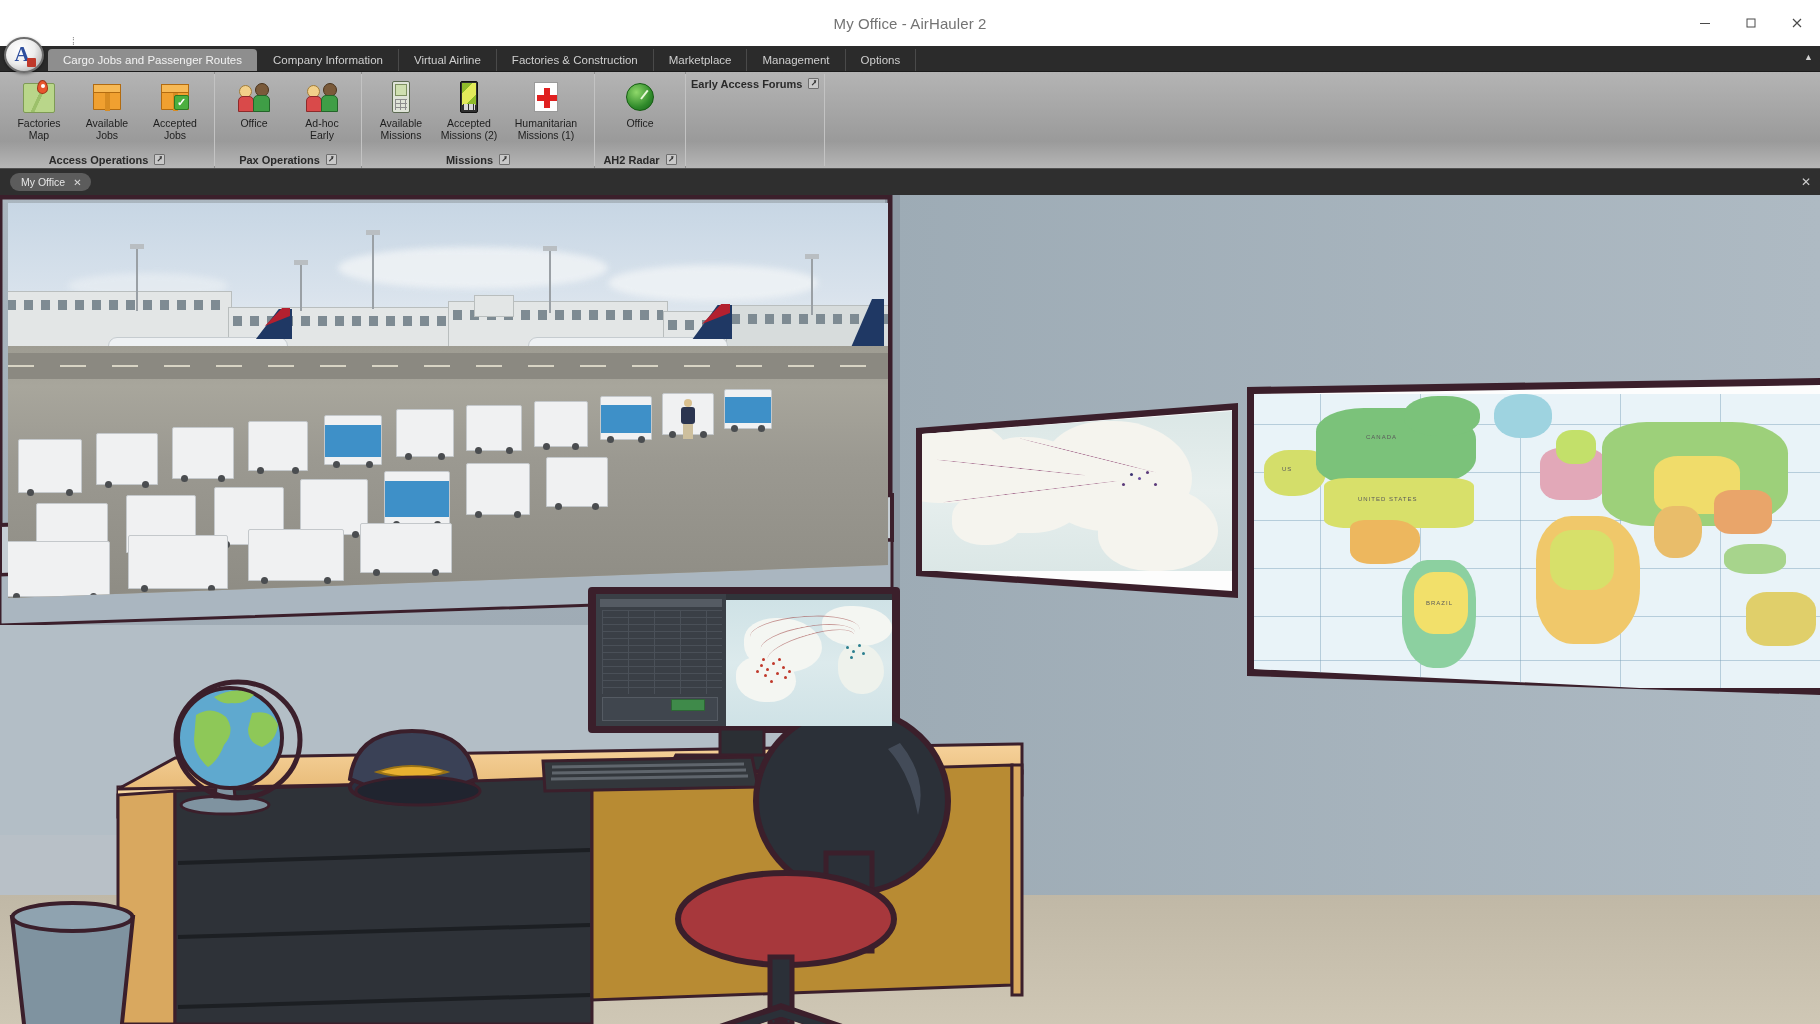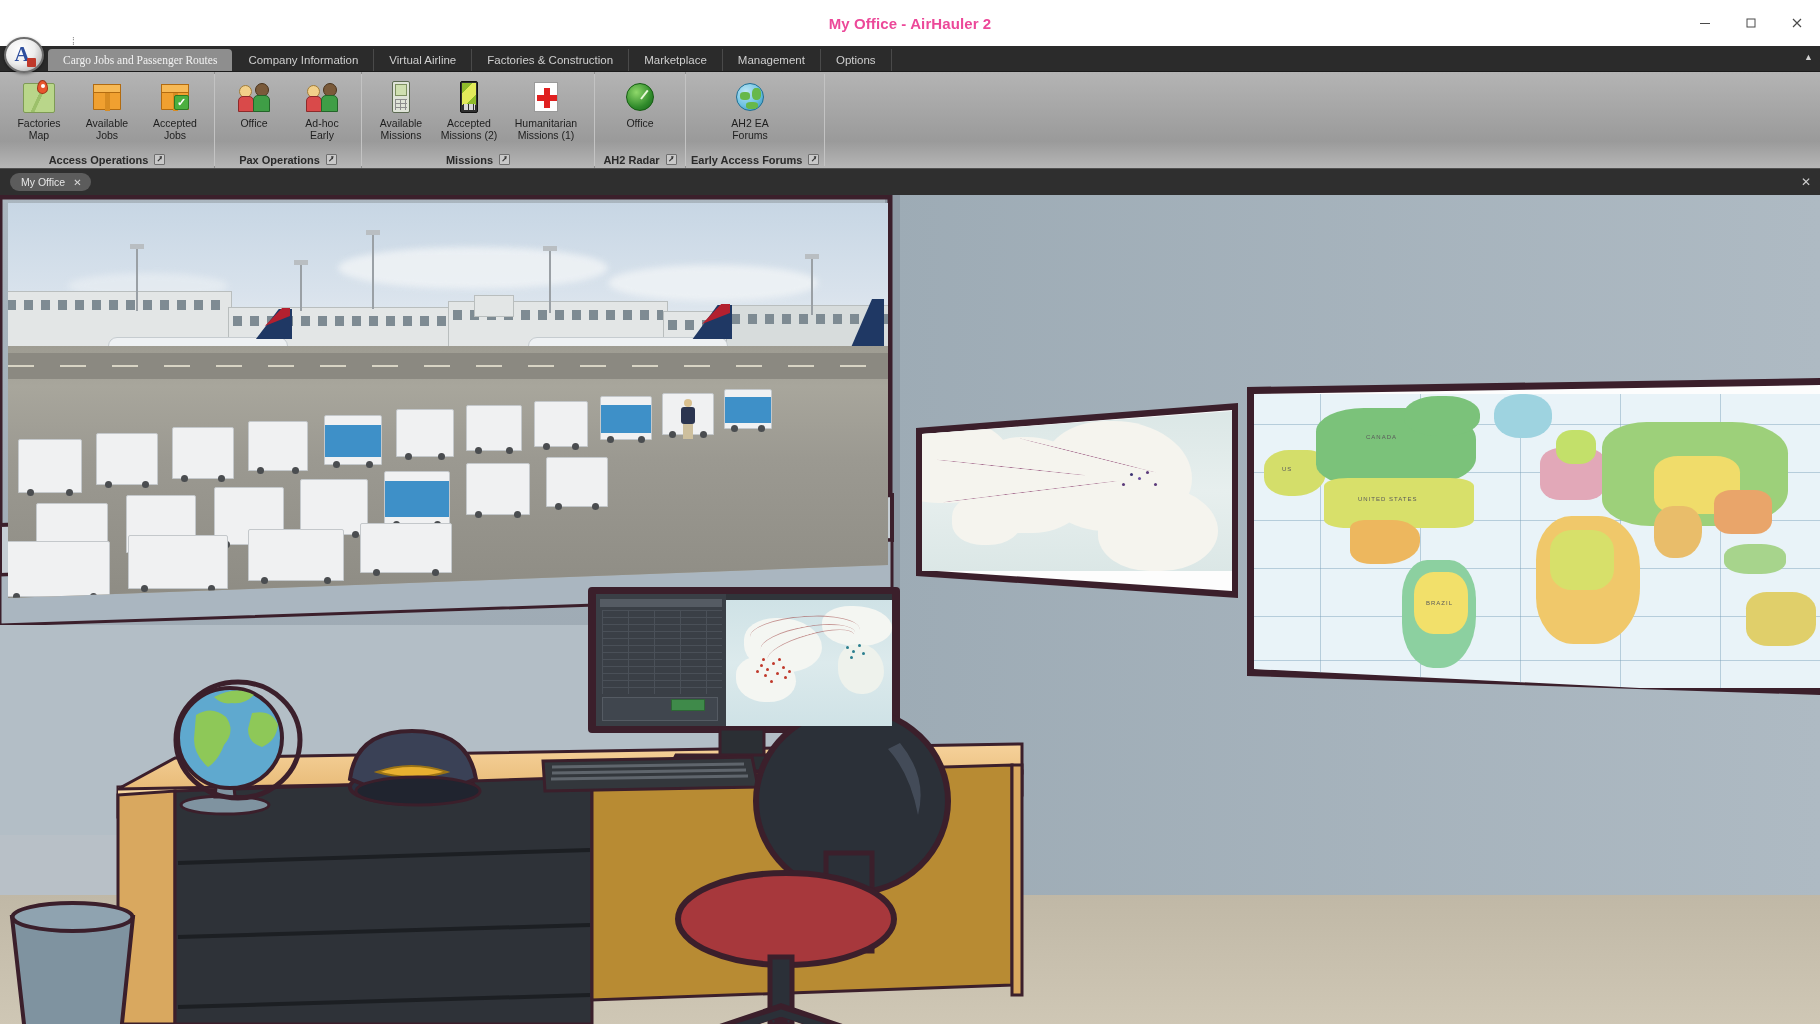--- a/index.html
+++ b/index.html
@@ -12,21 +12,21 @@
 
   
   .titlebar {
     position: absolute; left: 0; top: 0; width: 1820px; height: 46px;
     background: #ffffff;
     display: flex; align-items: center;
   }
   .title-text {
     position: absolute; left: 0; top: 0; width: 1820px; height: 46px;
     display: flex; align-items: center; justify-content: center;
-    font-size: 15px; color: #ec4899; letter-spacing: .1px; font-weight: bold;
+    font-size: 15px; color: #737373; letter-spacing: .1px;
   }
   .qat {
     position: absolute; left: 72px; top: 36px;
     font-size: 10px; color: #8c8c8c;
   }
   .wincontrols {
     position: absolute; right: 0; top: 0; height: 46px;
     display: flex; align-items: center;
   }
   .wc {
@@ -67,21 +67,20 @@
     height: 22px; padding: 0 15px;
     display: flex; align-items: center; justify-content: center;
     font-size: 11.5px; color: #cfcfcf;
     border-right: 1px solid #4a4a4a;
     white-space: nowrap; cursor: default;
   }
   .rtab.active {
     background: #8e8e8e; color: #f2f2f2;
     border-radius: 4px 4px 0 0; border-right: none;
     margin-right: 1px;
-    font-family: Liberation Serif, serif;
   }
   .collapse-arrow {
     position: absolute; right: 7px; top: 6px;
     font-size: 9px; color: #d2d2d2; cursor: default;
   }
 
   
   .ribbon {
     position: absolute; left: 0; top: 72px; width: 1820px; height: 97px;
     background: linear-gradient(180deg, #b4b4b4 0%, #a4a4a4 45%, #9a9a9a 72%, #b6b6b6 100%);
@@ -414,32 +413,20 @@
         <div class="cap"><span>Office</span><br><span></span></div>
       </div>
     </div>
     <div class="rg-label">
       <span>AH2 Radar</span>
       <span class="dlg-launcher">⭷</span>
     </div>
   </div>
 
   <div class="rgroup" style="border-right:none">
-    <div class="rg-items">
-      <div class="rbtn" style="width:118px">
-        <div class="ico">
-          <span class="ic-forum">
-              <i class="ld l1"></i>
-              <i class="ld l2"></i>
-              <i class="ld l3"></i>
-            </span>
-        </div>
-        <div class="cap"><span>AH2 EA</span><br><span>Forums</span></div>
-      </div>
-    </div>
     <div class="rg-label">
       <span>Early Access Forums</span>
       <span class="dlg-launcher">⭷</span>
     </div>
   </div>
 </div>
 
 <div class="doctabs">
   <div class="doctab">
     <span>My Office</span>

